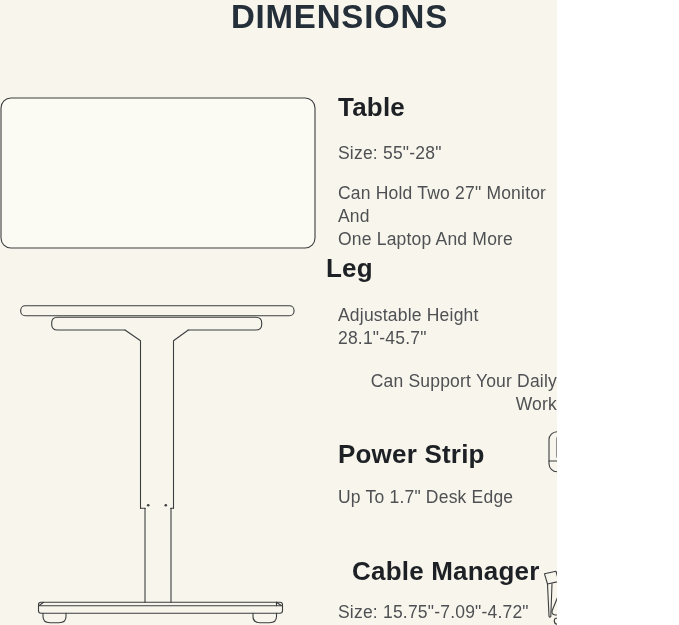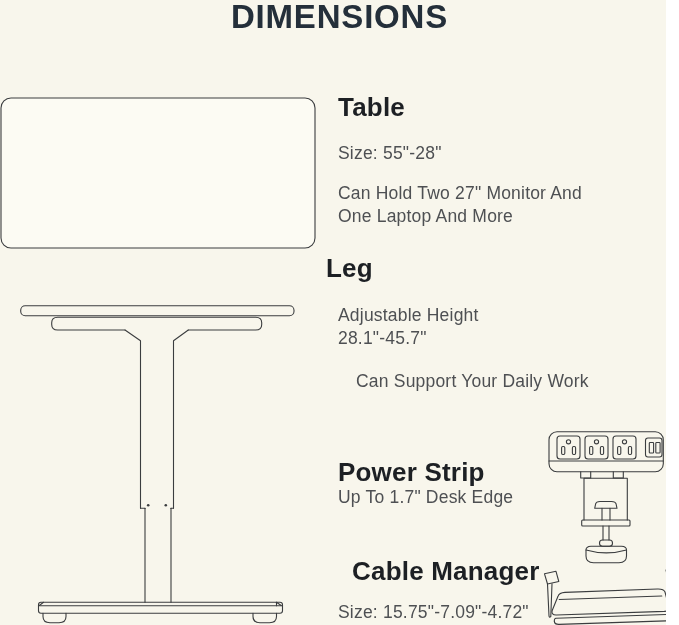--- a/index.html
+++ b/index.html
@@ -1,18 +1,18 @@
 <!DOCTYPE html>
 <html><head>
 <meta charset="utf-8">
 <style>
   html,body{margin:0;padding:0;}
   #stage{
     position:relative;
-    width:666px;height:625px;
+    width:557px;height:625px;
     background:#f8f6ec;
     overflow:hidden;
     font-family:"Liberation Sans", sans-serif;
   }
   .abs{position:absolute;}
   .page-title{
     left:0;top:-2px;width:679px;
     text-align:center;
     font-size:33px;font-weight:700;letter-spacing:0.8px;
     color:#242f3a;
@@ -68,23 +68,23 @@
   </svg>
 
   <div class="abs sec-heading" style="left:338px;top:92px;">Table</div>
   <div class="abs sec-body" style="left:338px;top:142px;">Size: 55"-28"</div>
   <div class="abs sec-body" style="left:338px;top:182px;">Can Hold Two 27" Monitor And
 One Laptop And More</div>
 
   <div class="abs sec-heading" style="left:326px;top:253px;">Leg</div>
   <div class="abs sec-body" style="left:338px;top:304px;">Adjustable Height
 28.1"-45.7"</div>
-  <div class="abs sec-body" style="left:356px;top:370px;">Can Support Your Daily Work</div>
+  <div class="abs sec-body" style="left:340px;top:370px;text-align:right;">Can Support Your Daily Work</div>
 
-  <div class="abs sec-heading" style="left:338px;top:439px;margin-top:18px;">Power Strip</div>
+  <div class="abs sec-heading" style="left:338px;top:439px;">Power Strip</div>
   <div class="abs sec-body" style="left:338px;top:486px;">Up To 1.7" Desk Edge</div>
 
   <div class="abs sec-heading" style="left:352px;top:556px;">Cable Manager</div>
   <div class="abs sec-body" style="left:338px;top:601px;">Size: 15.75"-7.09"-4.72"</div>
 
   <svg class="abs lineart" style="left:525px;top:425px;" width="154" height="145" viewBox="0 0 154 145" fill="none" stroke="#3b3d3f" stroke-width="1.1" stroke-linejoin="round" stroke-linecap="round">
 
     <rect x="24" y="6.7" width="114.3" height="40" rx="8"></rect>
     <path d="M24,36 H138.3"></path>
 

